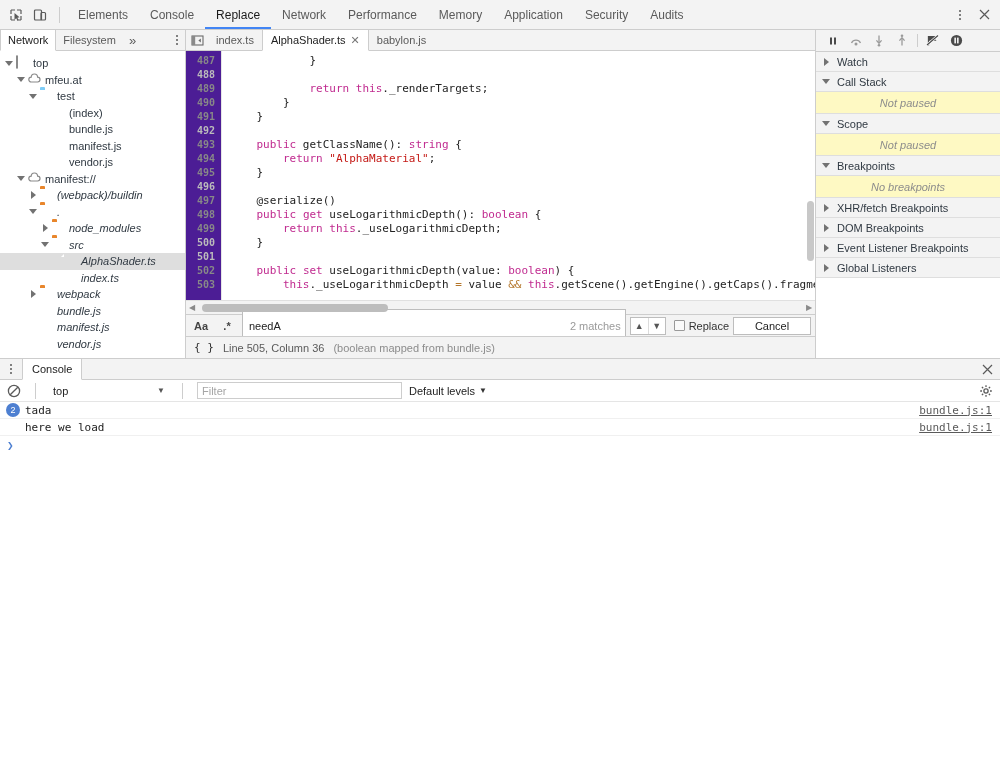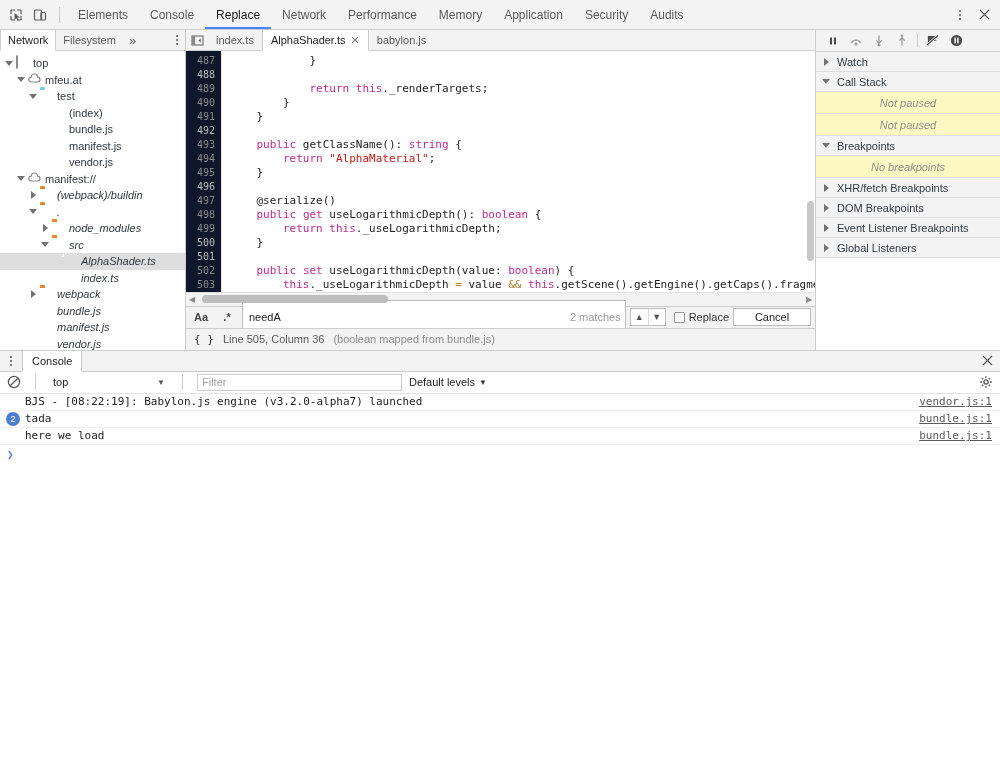--- a/index.html
+++ b/index.html
@@ -110,22 +110,23 @@
     border-left:1px solid #cdcdcd;border-right:1px solid #cdcdcd;
     margin-bottom:-1px;border-bottom:1px solid #fff;
   }
   .tab-close{font-size:11px;color:#777;cursor:pointer;line-height:1;}
 
   .code-area { flex:1; display:flex; position:relative; overflow:hidden; background:#fff; }
   .gutter {
     width: 36px; min-width:36px; text-align:right;
     padding-right:6px; padding-top:3px;
     font-family:"DejaVu Sans Mono", monospace; font-size:10px;
-    color:#bbb; background:#0f172a; border-right:1px solid #e5e5e5;
+    color:#bbb; background:#4c1d95; border-right:1px solid #e5e5e5;
     user-select:none;
+    font-weight:bold;
   }
   .gutter div { height:14px; line-height:14px; }
   .gutter div.hot { color:#888; }
   .code {
     flex:1; padding-top:3px; padding-left:8px; overflow:hidden;
     font-family:"DejaVu Sans Mono", monospace; font-size:11px;
     line-height:14px; white-space:pre; color:#222;
   }
   .code div { height:14px; }
   .kw    { color:#c02a8f; }
@@ -551,20 +552,24 @@
       <div id="dbg-sections">
           <div class="dbg-section">
             <span class="twisty closed"></span>
             <span>Watch</span>
           </div>
           <div class="dbg-section">
             <span class="twisty open"></span>
             <span>Call Stack</span>
           </div>
           <div class="dbg-empty">Not paused</div>
+          <div class="dbg-section">
+            <span class="twisty open"></span>
+            <span>Scope</span>
+          </div>
           <div class="dbg-empty">Not paused</div>
           <div class="dbg-section">
             <span class="twisty open"></span>
             <span>Breakpoints</span>
           </div>
           <div class="dbg-empty">No breakpoints</div>
           <div class="dbg-section">
             <span class="twisty closed"></span>
             <span>XHR/fetch Breakpoints</span>
           </div>
@@ -625,25 +630,20 @@
           <g stroke="#5a5a5a" stroke-width="1.3">
             <path d="M7 1.2 v1.8 M7 11 v1.8 M1.2 7 h1.8 M11 7 h1.8"></path>
             <path d="M2.9 2.9 l1.3 1.3 M9.8 9.8 l1.3 1.3 M11.1 2.9 l-1.3 1.3 M4.2 9.8 l-1.3 1.3"></path>
           </g>
         </svg>
       </div>
     </div>
 
     <div class="console-msgs" id="console-msgs">
         <div class="cmsg">
-          <span style="display:inline-block;width:19px;flex:0 0 19px;"></span>
-          <span class="cmsg-text">BJS - [08:22:19]: Babylon.js engine (v3.2.0-alpha7) launched</span>
-          <span class="cmsg-src">vendor.js:1</span>
-        </div>
-        <div class="cmsg">
           <span class="cmsg-badge">2</span>
           <span class="cmsg-text">tada</span>
           <span class="cmsg-src">bundle.js:1</span>
         </div>
         <div class="cmsg">
           <span style="display:inline-block;width:19px;flex:0 0 19px;"></span>
           <span class="cmsg-text">here we load</span>
           <span class="cmsg-src">bundle.js:1</span>
         </div>
       </div>

